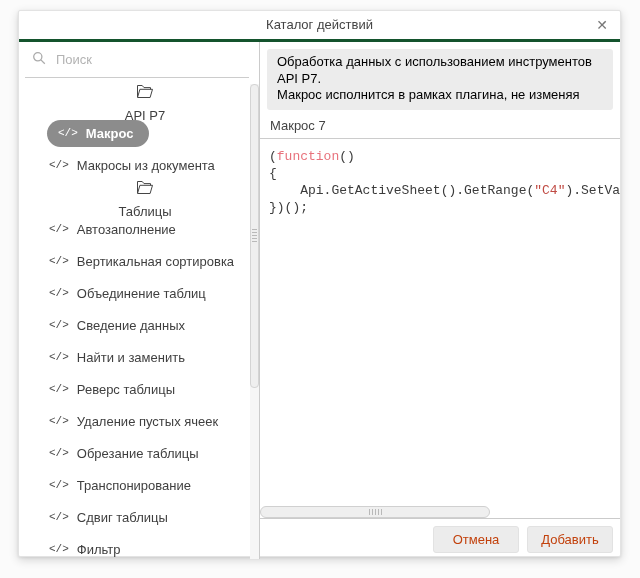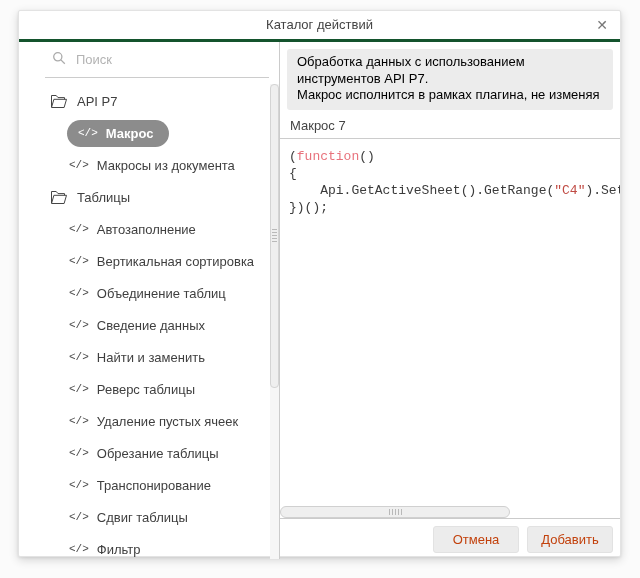--- a/index.html
+++ b/index.html
@@ -4,31 +4,31 @@
 <style>
   html,body{margin:0;padding:0;width:640px;height:578px;background:#fbfbfb;overflow:hidden;
             font-family:"Liberation Sans",sans-serif;-webkit-font-smoothing:antialiased;}
   .dialog{position:absolute;left:18px;top:10px;width:603px;height:547px;background:#fff;
           border:1px solid #e3e3e3;border-radius:2px;box-sizing:border-box;
           box-shadow:0 3px 10px rgba(0,0,0,.16),0 1px 3px rgba(0,0,0,.08);}
   .header{position:relative;height:28px;border-bottom:3px solid #14532d;text-align:center;
           line-height:28px;font-size:13px;color:#444;}
   .close-btn{position:absolute;right:7px;top:3px;width:22px;height:22px;line-height:22px;
              text-align:center;font-size:14px;color:#777;cursor:pointer;}
-  .body{display:flex;height:517px;padding-left:20px;}
+  .body{display:flex;height:517px;}
   
   .sidebar{width:240px;min-width:240px;border-right:1px solid #cbcbcb;position:relative;box-sizing:content-box;}
   .search-row{height:35px;display:flex;align-items:center;padding-left:13px;gap:8px;}
   .search-input{border:none;outline:none;background:transparent;font-size:13px;color:#444;width:190px;
                 font-family:"Liberation Sans",sans-serif;}
   .search-input::placeholder{color:#b3b3b3;}
   .search-divider{border-bottom:1px solid #ccc;margin:0 10px 0 6px;}
   .tree{padding-top:7px;}
   .row{height:32px;display:flex;align-items:center;font-size:13px;color:#3f3f3f;cursor:pointer;}
-  .row.folder{padding-left:12px;gap:10px;}
+  .row.folder{padding-left:12px;gap:10px;flex-direction:column;}
   .row.item{padding-left:30px;gap:8px;}
   .row.item.selected{padding-left:28px;}
   .folder-ic{width:16px;height:13px;display:inline-block;line-height:0;}
   .code-glyph{font-family:"Liberation Mono",monospace;font-size:11px;color:#4a4a4a;white-space:nowrap;}
   .pill{display:inline-flex;align-items:center;gap:8px;height:27px;border-radius:14px;
         padding:0 16px 0 11px;background:var(--pill-bg,#8c8c8c);color:#fff;}
   .pill .code-glyph{color:#fff;}
   .pill .label{color:#fff;font-weight:bold;}
   .vscroll{position:absolute;top:42px;bottom:0;right:0;width:9px;background:#f6f6f6;}
   .vscroll-thumb{position:absolute;top:0;left:0;width:7px;height:302px;background:#efefef;

